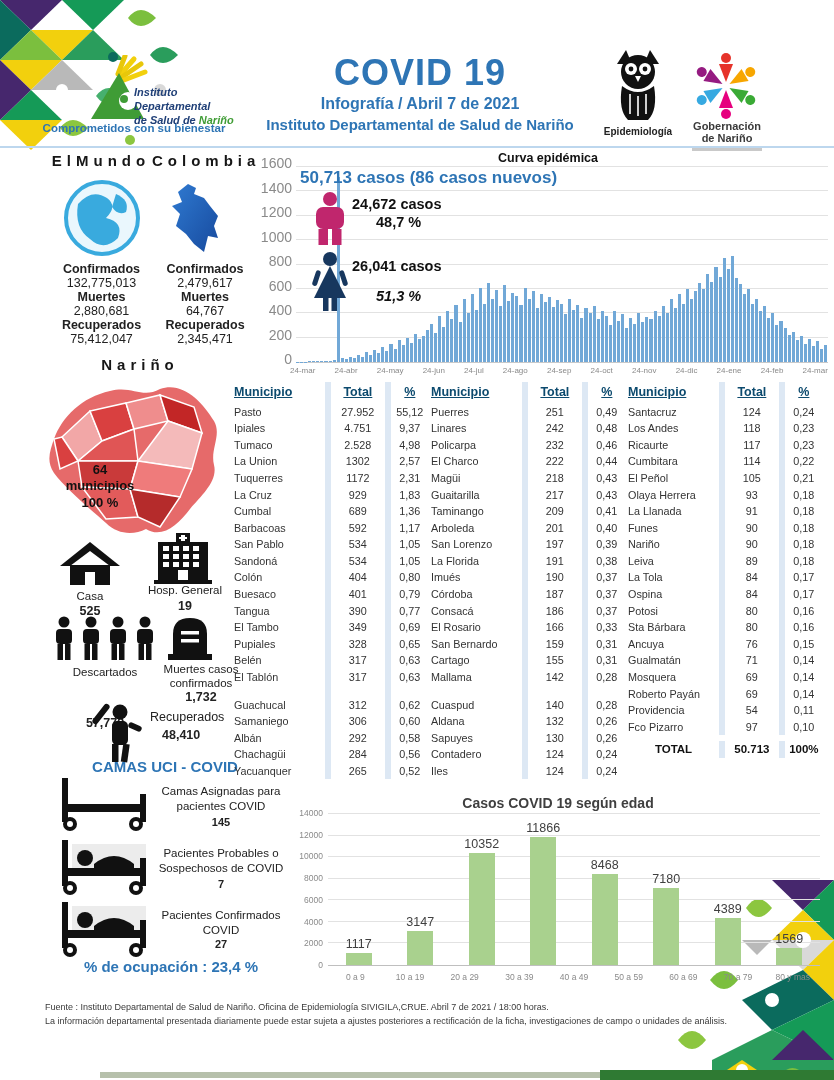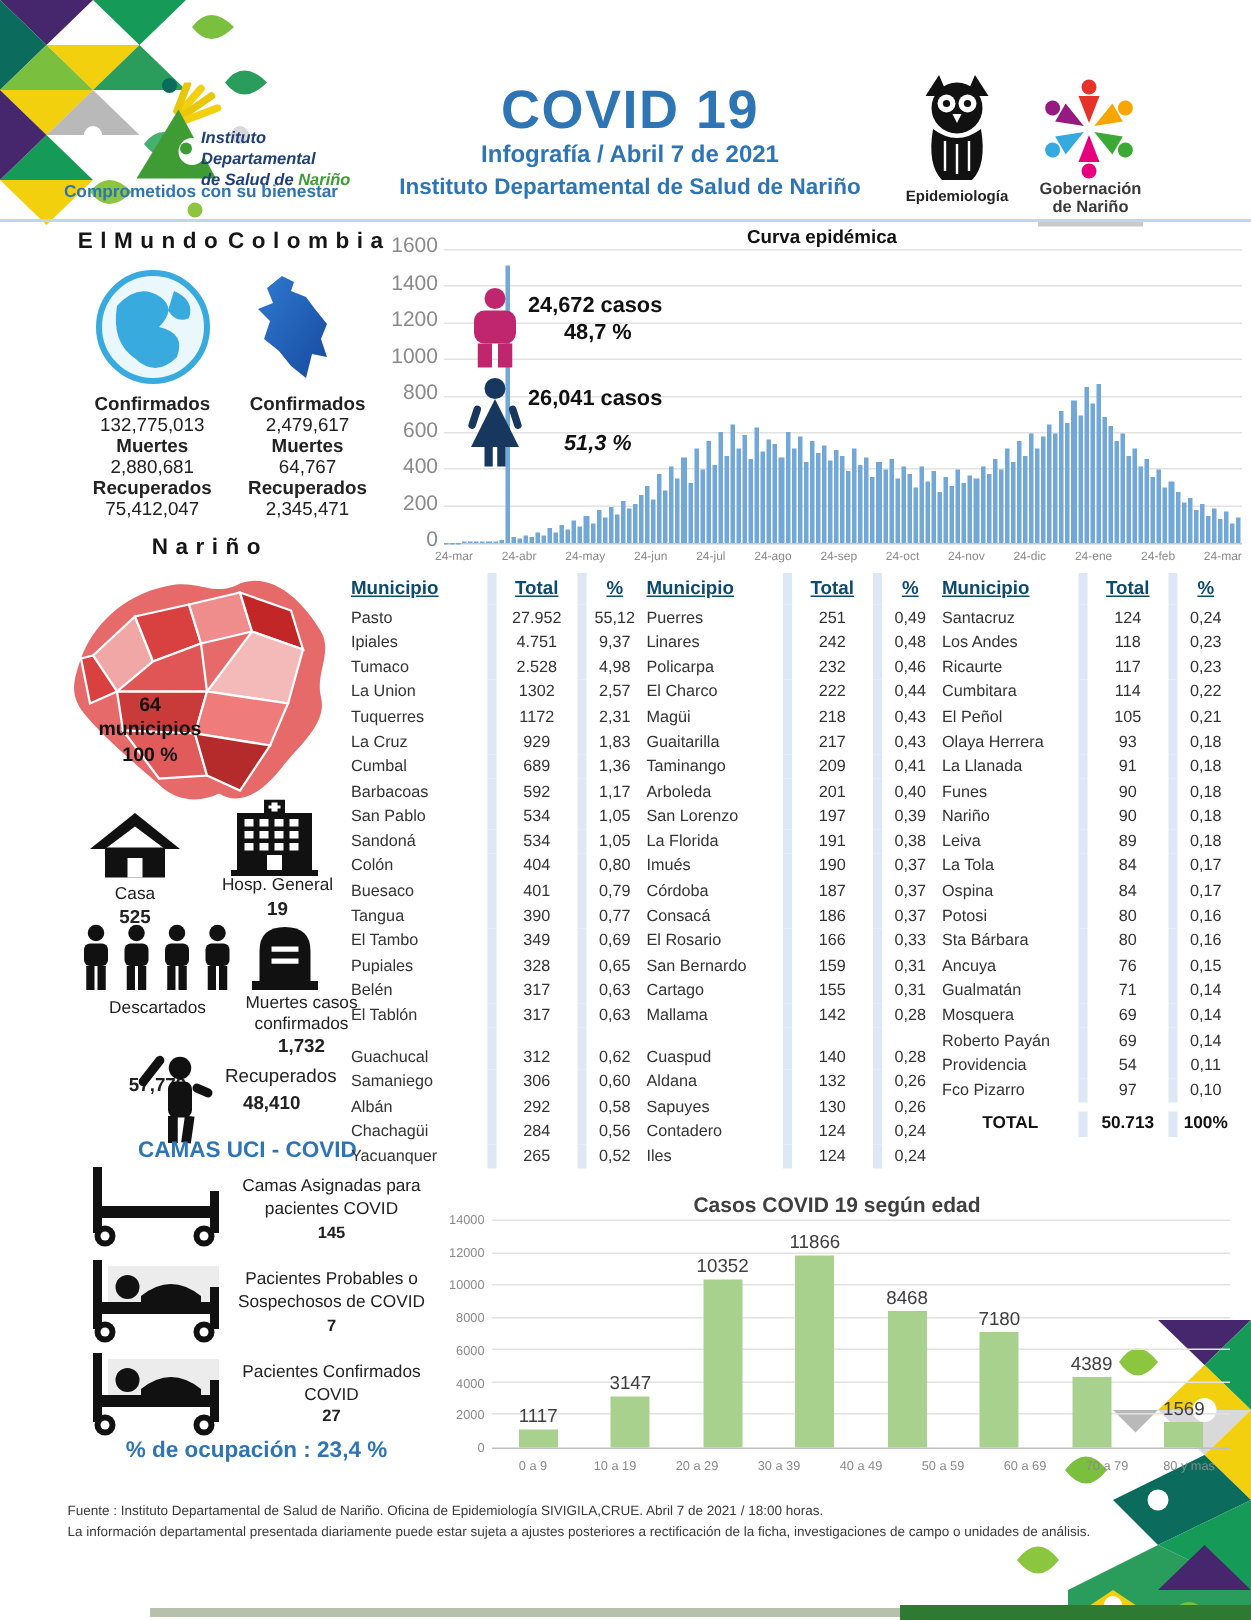--- a/index.html
+++ b/index.html
@@ -553,20 +553,21 @@
       <span class="epi-xlab">24-ago</span>
       <span class="epi-xlab">24-sep</span>
       <span class="epi-xlab">24-oct</span>
       <span class="epi-xlab">24-nov</span>
       <span class="epi-xlab">24-dic</span>
       <span class="epi-xlab">24-ene</span>
       <span class="epi-xlab">24-feb</span>
       <span class="epi-xlab">24-mar</span>
     </div>
 
+  <div class="abs epi-head" style="left:300px;top:168px;">50,713 casos (86 casos nuevos)</div>
   <svg class="abs" style="left:312px;top:192px" width="36" height="54" viewBox="0 0 36 54">
     <g fill="#c0266d">
       <circle cx="18" cy="7" r="7"></circle>
       <rect x="4" y="15" width="28" height="22" rx="7"></rect>
       <rect x="6.5" y="37" width="9.5" height="16"></rect>
       <rect x="20" y="37" width="9.5" height="16"></rect>
     </g>
   </svg>
   <div class="abs gender-casos" style="left:352px;top:196px;">24,672   casos</div>
   <div class="abs gender-casos" style="left:376px;top:214px;">48,7 %</div>

